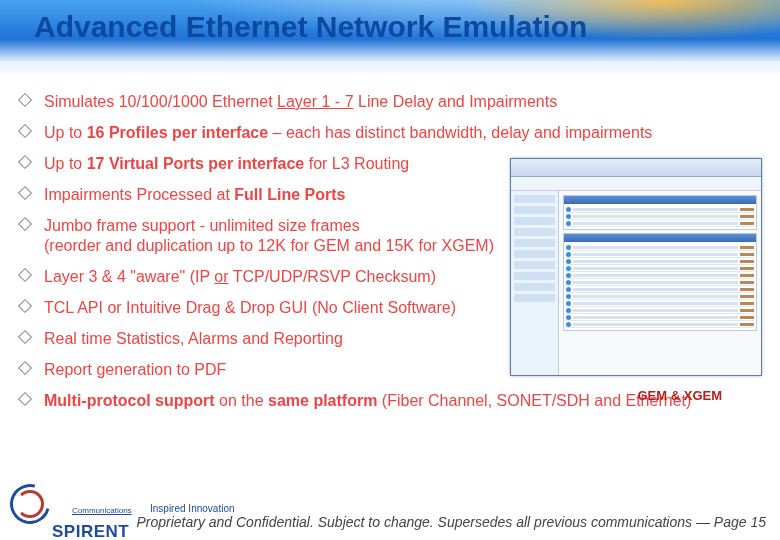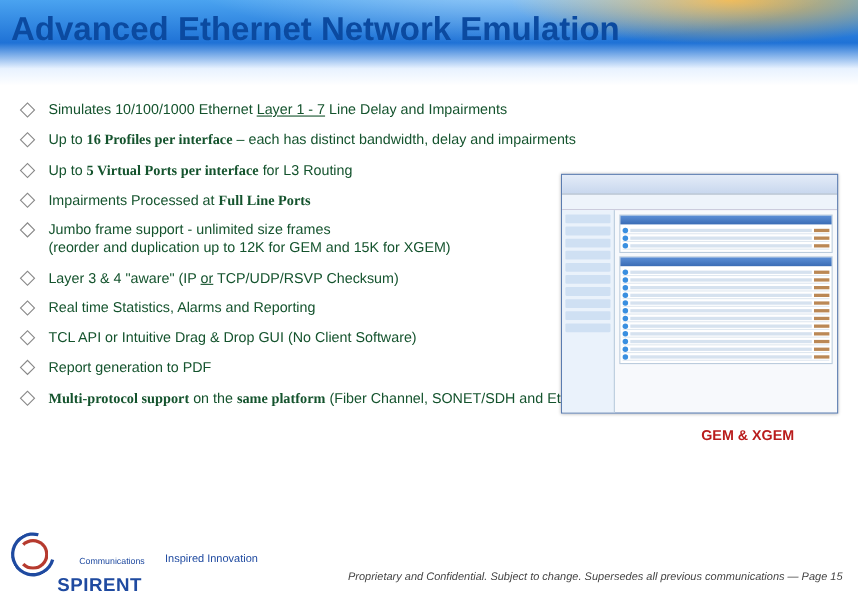--- a/index.html
+++ b/index.html
@@ -21,41 +21,41 @@
     content: "";
     position: absolute;
     top: 0; left: 0; right: 0;
     height: 40px;
     background: radial-gradient(ellipse 300px 60px at 60% -20px, rgba(255,255,255,0.5), transparent),
                 radial-gradient(ellipse 200px 40px at 85% 0px, rgba(255,180,50,0.9), transparent);
   }
   .title {
     position: absolute;
     top: 10px;
-    left: 10px;
+    left: 34px;
     font-size: 30px;
     font-weight: bold;
     color: #0b4aa0;
     z-index: 2;
   }
   .content {
     position: absolute;
     top: 92px;
     left: 34px;
     width: 720px;
   }
   ul.bullets {
     list-style: none;
   }
   ul.bullets li {
     position: relative;
     padding-left: 10px;
     margin-bottom: 11px;
-    font-size: 13px;
-    color: #14532d;
+    font-size: 16px;
+    color: #ef4444;
     line-height: 1.25;
   }
   ul.bullets li::before {
     content: "";
     position: absolute;
     left: -14px;
     top: 3px;
     width: 8px;
     height: 8px;
     border: 1px solid #888;
@@ -174,55 +174,56 @@
     color: #1f4aa0;
     letter-spacing: 0.5px;
     margin-top: 36px;
   }
   .logo-sub {
     position: absolute;
     left: 62px;
     top: 26px;
     font-size: 8px;
     color: #1f4aa0;
+    text-decoration: underline;
   }
   .tagline {
     position: absolute;
     left: 150px;
     bottom: 26px;
     font-size: 10px;
     color: #1f4aa0;
   }
   .footer {
     position: absolute;
     bottom: 10px;
     right: 14px;
-    font-size: 10px;
+    font-size: 14px;
     font-style: italic;
     color: #444;
   }
   .u { text-decoration: underline; }
-  b { font-weight: bold; font-family: Liberation Serif, serif; }
+  b { font-weight: bold; }
 </style>
 </head>
 <body>
 
 <div class="header-band"></div>
 <div class="title">Advanced Ethernet Network Emulation</div>
 
 <div class="content">
   <ul class="bullets" id="blist">
       <li>Simulates 10/100/1000 Ethernet <span class="u">Layer 1 - 7</span> Line Delay and Impairments</li>
       <li>Up to <b>16 Profiles per interface</b> – each has distinct bandwidth, delay and impairments</li>
-      <li>Up to <b>5 Virtual Ports per interface</b> for L3 Routing</li>
+      <li>Up to <b>17 Virtual Ports per interface</b> for L3 Routing</li>
       <li>Impairments Processed at <b>Full Line Ports</b></li>
       <li>Jumbo frame support - unlimited size frames<br>(reorder and duplication up to 12K for GEM and 15K for XGEM)</li>
       <li>Layer 3 &amp; 4 "aware" (IP <span class="u">or</span> TCP/UDP/RSVP Checksum)</li>
+      <li>TCL API or Intuitive Drag &amp; Drop GUI (No Client Software)</li>
       <li>Real time Statistics, Alarms and Reporting</li>
-      <li>TCL API or Intuitive Drag &amp; Drop GUI (No Client Software)</li>
       <li>Report generation to PDF</li>
       <li><b>Multi-protocol support</b> on the <b>same platform</b> (Fiber Channel, SONET/SDH and Ethernet)</li>
     </ul>
 </div>
 
 <div class="screenshot">
   <div class="ss-toolbar"></div>
   <div class="ss-toolbar2"></div>
   <div class="ss-body">
     <div class="ss-side">

